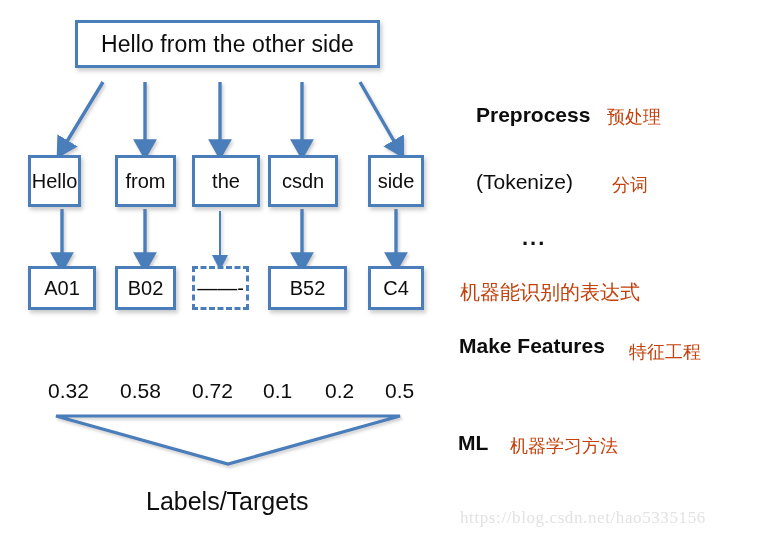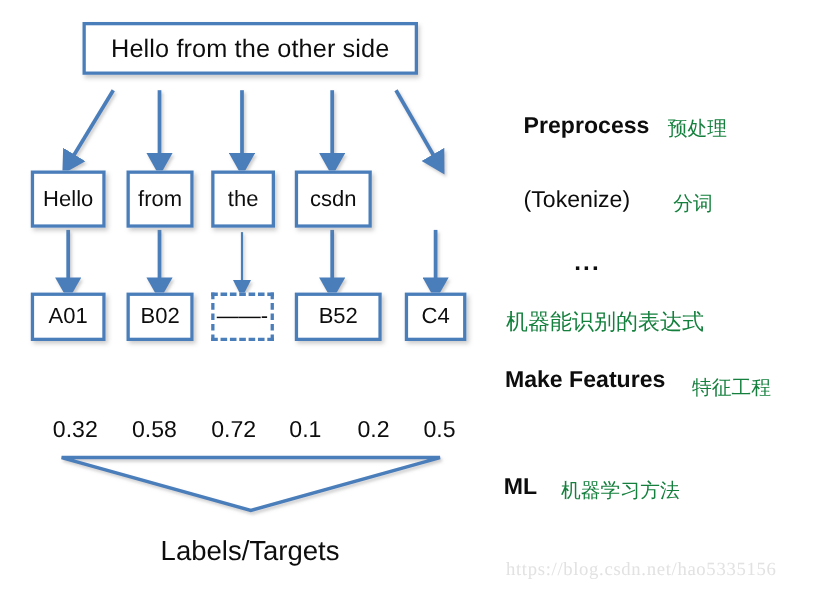--- a/index.html
+++ b/index.html
@@ -74,21 +74,21 @@
   }
   .stage-en {
     color: #0d0d0d;
     font-size: 21px;
     font-weight: 600;
   }
   .stage-en.light {
     font-weight: 400;
   }
   .stage-cn {
-    color: #15803d;
+    color: #c2410c;
     font-size: 18px;
     font-family: Liberation Serif, serif;
   }
   .stage-cn.big {
     font-size: 20px;
   }
   .ellipsis {
     position: absolute;
     color: #0d0d0d;
     font-size: 22px;
@@ -173,31 +173,34 @@
 
     <line x1="220" y1="312" x2="220" y2="369" stroke="#4a7ebb" stroke-width="2.2" fill="none" marker-end="url(#ah-thin)" filter="url(#softshadow)"></line>
 
     <polygon points="56,416 400,416 228,464" fill="none" stroke="#4a7ebb" stroke-width="3.2" stroke-linejoin="miter" filter="url(#softshadow)"></polygon>
   </svg>
 
   <div class="nodebox" id="sentence-box">
     <span>Hello from the other side</span>
   </div>
 
-  <div class="nodebox token-box" style="left: 28px; width: 68px;">
+  <div class="nodebox token-box" style="left: 28px; width: 53px;">
     <span>Hello</span>
   </div>
   <div class="nodebox token-box" style="left: 115px; width: 61px;">
     <span>from</span>
   </div>
-  <div class="nodebox token-box" style="left: 192px; width: 58px;">
+  <div class="nodebox token-box" style="left: 192px; width: 68px;">
     <span>the</span>
   </div>
   <div class="nodebox token-box" style="left: 268px; width: 70px;">
     <span>csdn</span>
+  </div>
+  <div class="nodebox token-box" style="left: 368px; width: 56px;">
+    <span>side</span>
   </div>
 
   <div class="nodebox code-box" style="left: 28px; width: 68px;">
     <span>A01</span>
   </div>
   <div class="nodebox code-box" style="left: 115px; width: 61px;">
     <span>B02</span>
   </div>
   <div class="nodebox code-box dashed" style="left: 192px; width: 57px;">
     <span>——-</span>

